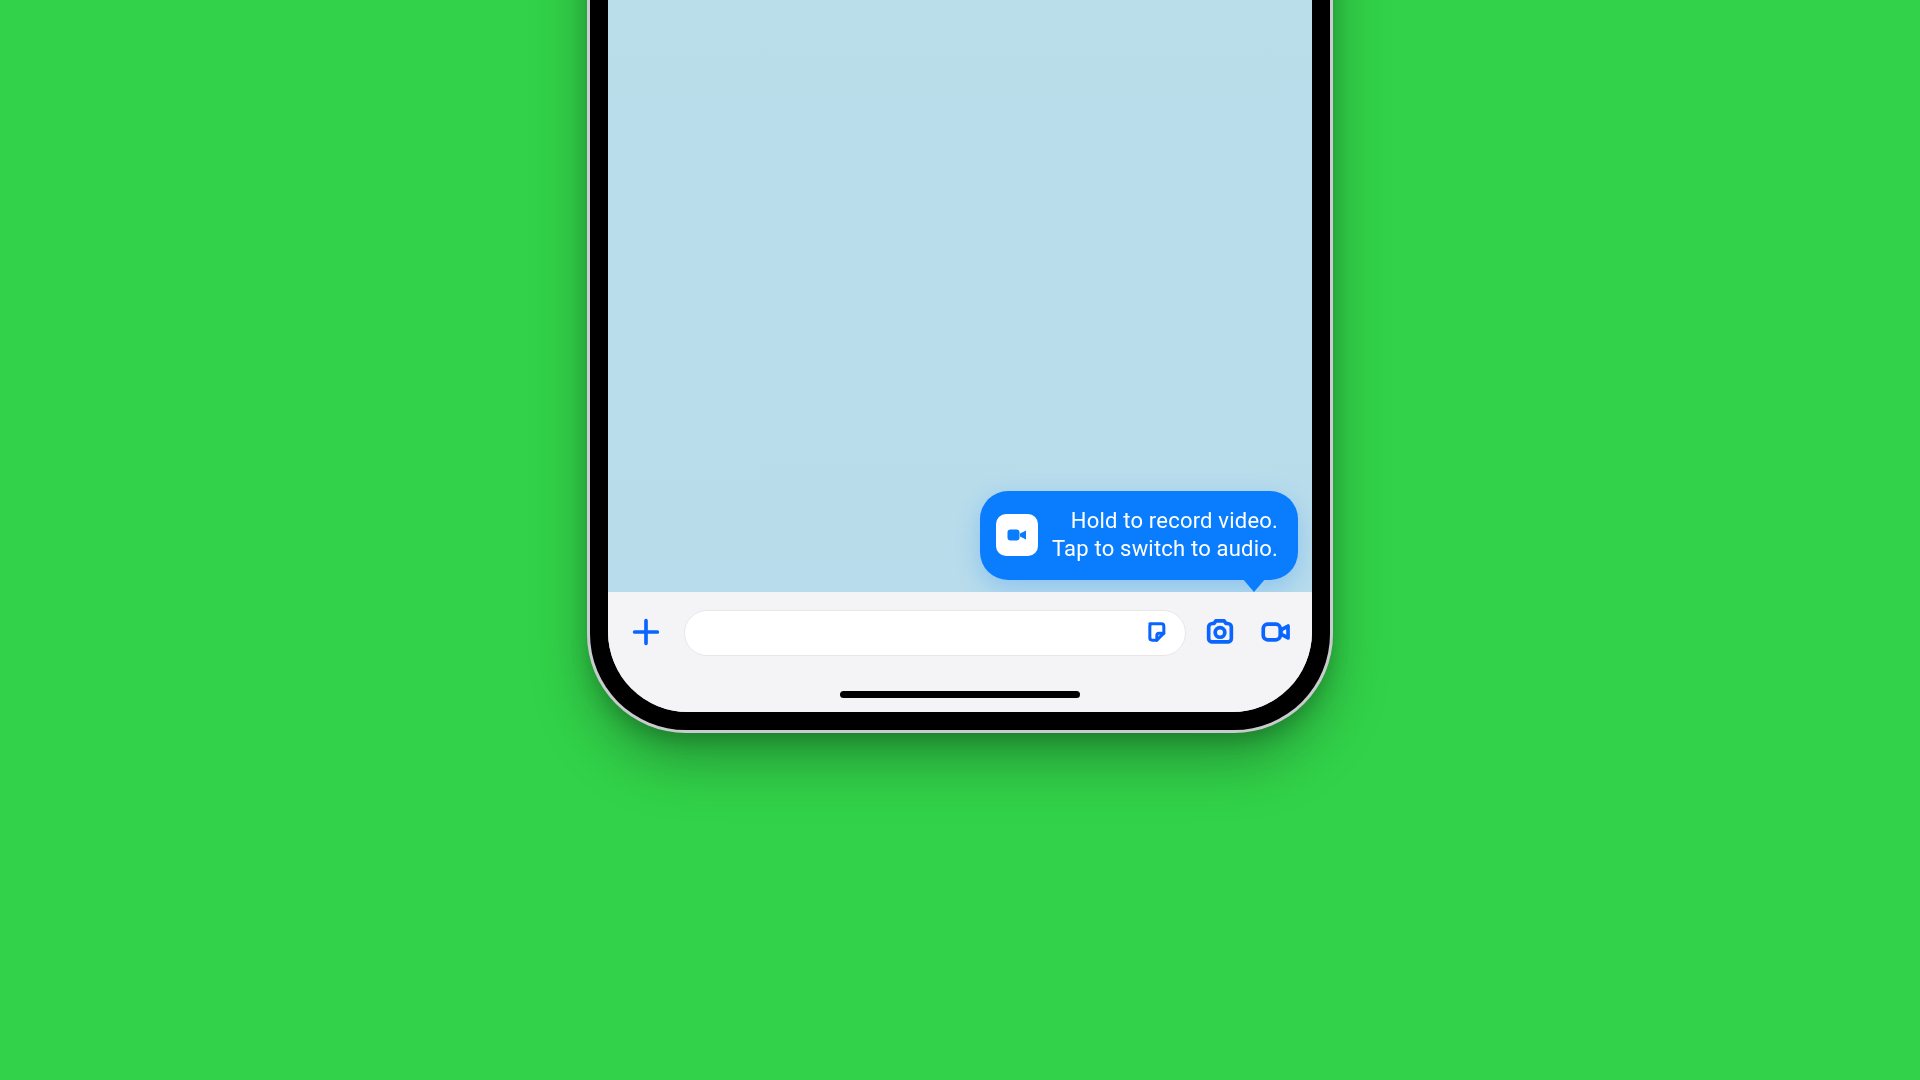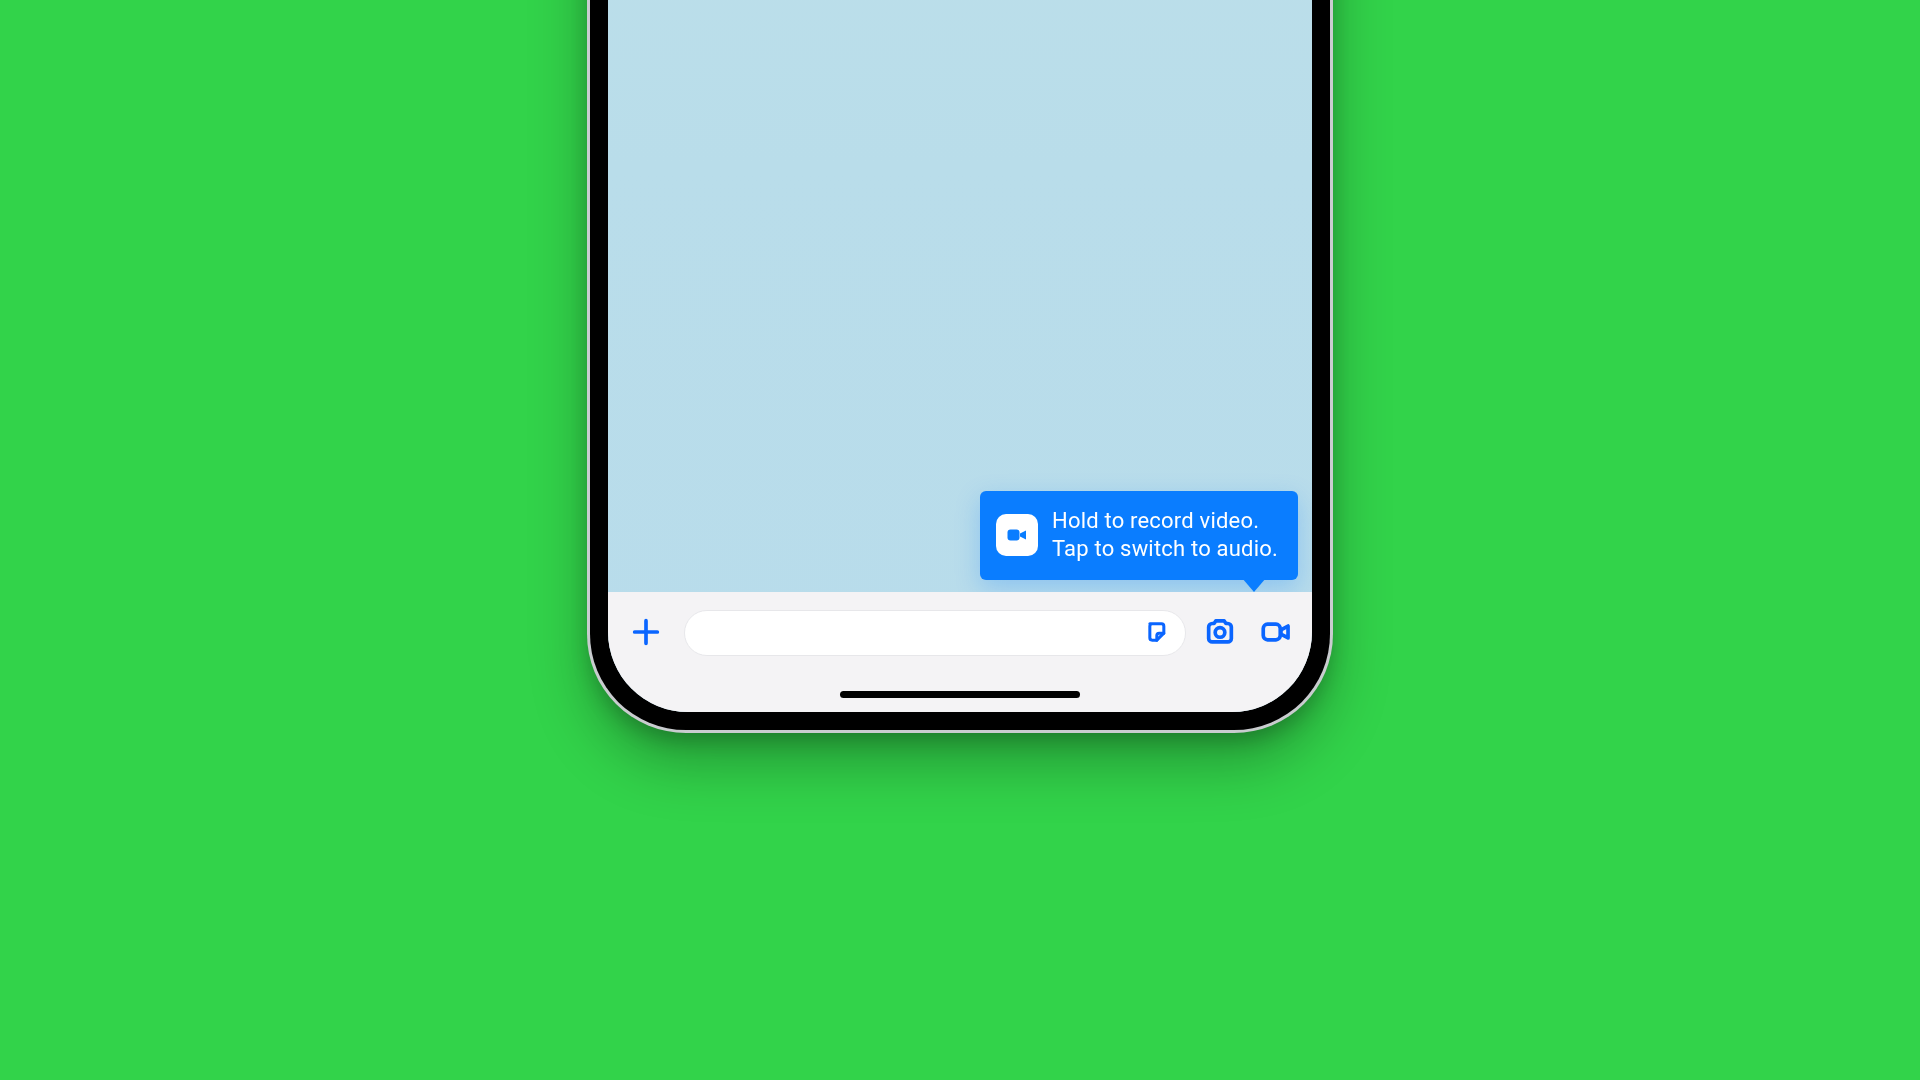--- a/index.html
+++ b/index.html
@@ -113,29 +113,30 @@
   }
 
   
   .tooltip {
     position: absolute;
     right: 14px;
     bottom: 132px;
     max-width: 380px;
     background: #0a7dff;
     color: #fff;
-    border-radius: 6px;
+    border-radius: 28px;
     padding: 16px 20px 16px 16px;
     display: flex;
     align-items: center;
     gap: 14px;
     font-size: 22px;
     line-height: 1.3;
     letter-spacing: .2px;
     box-shadow: 0 8px 24px rgba(10,125,255,.25);
+    text-align: right;
   }
   .tooltip::after {
     content: "";
     position: absolute;
     right: 32px;
     bottom: -12px;
     width: 0; height: 0;
     border-left: 12px solid transparent;
     border-right: 12px solid transparent;
     border-top: 14px solid #0a7dff;

